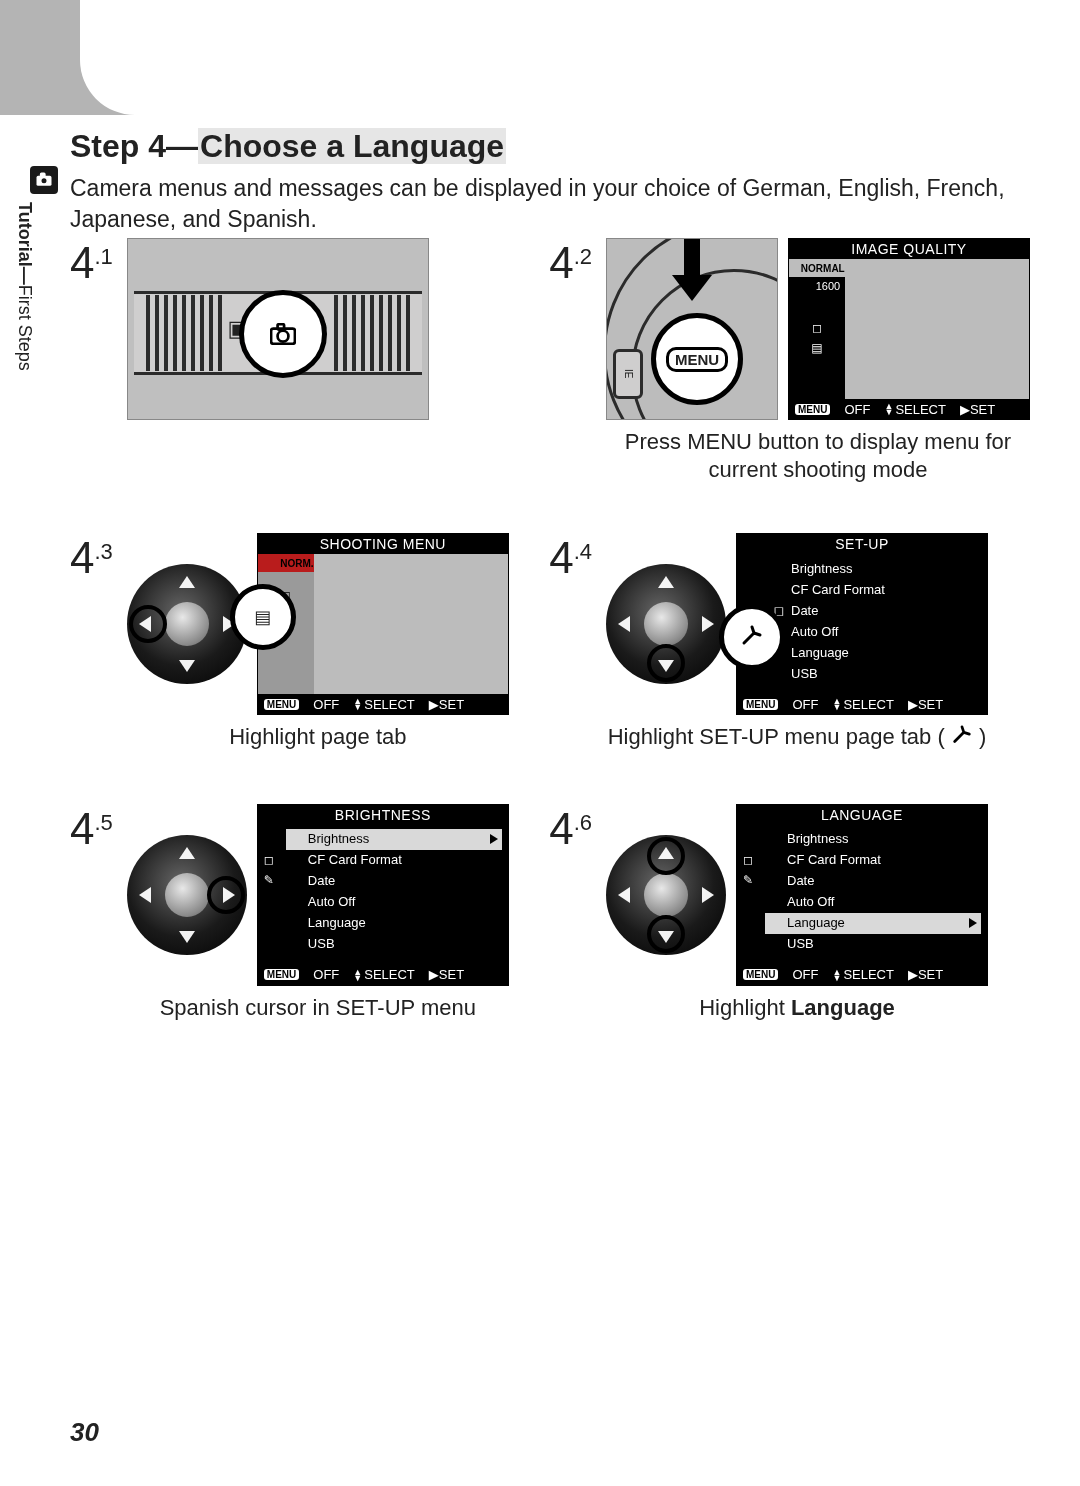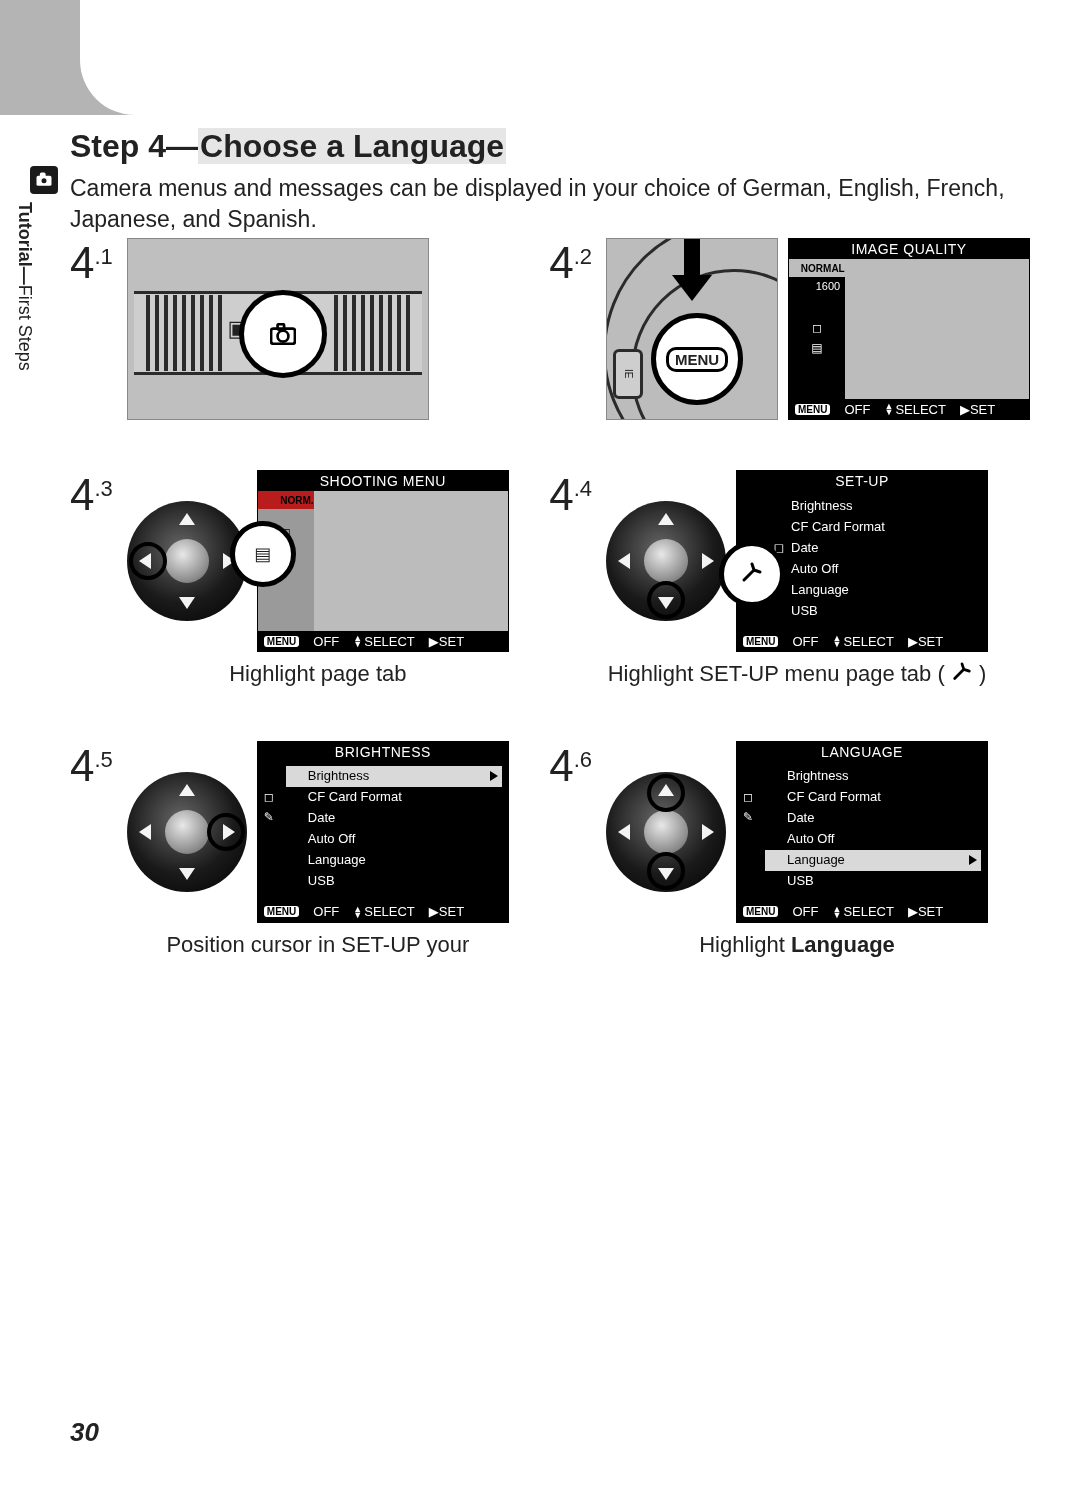--- a/index.html
+++ b/index.html
@@ -236,20 +236,21 @@
                       <span class="ud">
                         <span>▲</span>
                         <span>▼</span>
                       </span>
                       <span>SELECT</span>
                     </span>
                   <span>▶<span>SET</span></span>
                 </div>
               </div>
             </div>
+            <div class="caption">Press MENU button to display menu for current shooting mode</div>
           </div>
         </div>
       </div>
 
       <div class="cell">
         <div class="cell-row">
           <div class="stepnum">
             <span class="big">4</span><span class="small">.3</span>
           </div>
           <div class="cell-body">
@@ -441,21 +442,21 @@
                       <span class="ud">
                         <span>▲</span>
                         <span>▼</span>
                       </span>
                       <span>SELECT</span>
                     </span>
                   <span>▶<span>SET</span></span>
                 </div>
               </div>
             </div>
-            <div class="caption">Position cursor in SET-UP your</div>
+            <div class="caption">Spanish cursor in SET-UP menu</div>
           </div>
         </div>
       </div>
 
       <div class="cell">
         <div class="cell-row">
           <div class="stepnum">
             <span class="big">4</span><span class="small">.6</span>
           </div>
           <div class="cell-body">

